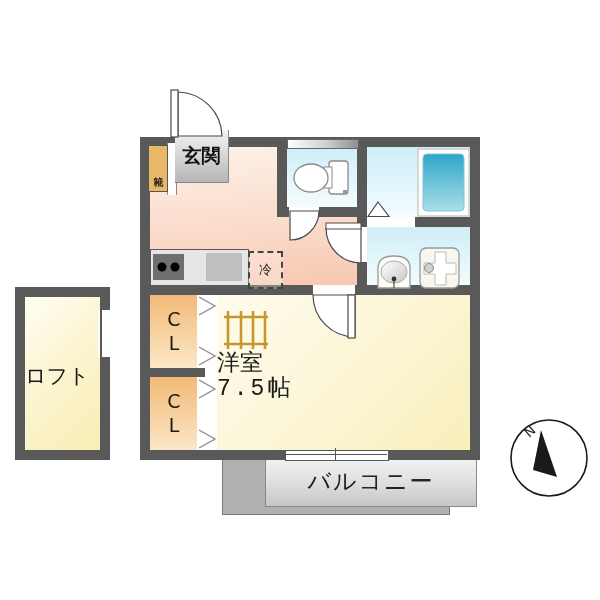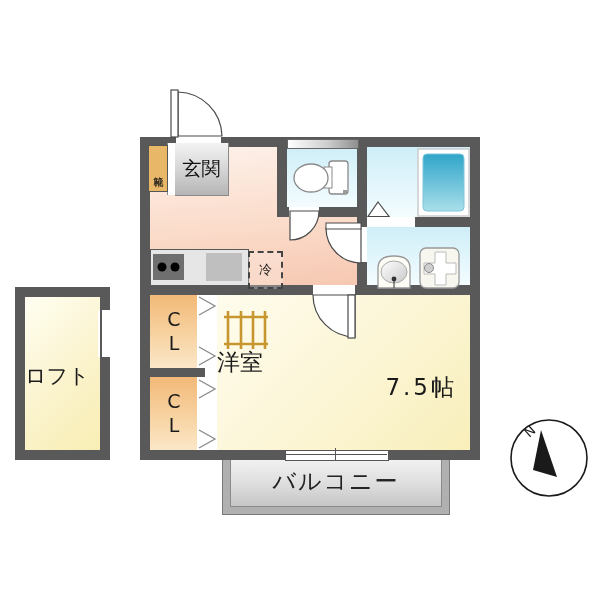--- a/index.html
+++ b/index.html
@@ -23,21 +23,21 @@
   .genkan-tile{background:linear-gradient(180deg,#f3f3f3 0%,#d9d9d9 45%,#b5b5b5 100%);
                border-right:1px solid #8a8a8a;border-bottom:1px solid #8a8a8a;}
   .genkan-strip{background:#ffffff;border-left:1px solid #8a8a8a;border-right:1px solid #8a8a8a;}
   .shoebox{background:#e9b768;border:1px solid #555;}
   .counter{background:#e6e6e6;border:1px solid #595959;}
   .stove{background:#6f6f6f;}
   .sink{background:#bfbfbf;}
   .fridge{border:2px dashed #444;background:rgba(255,255,255,0.25);}
   .window-strip{background:linear-gradient(90deg,#ffffff 0%,#cfcfcf 55%,#8f8f8f 100%);border:1px solid #666;}
   .balcony-frame{background:#b0b0b0;border:1px solid #7a7a7a;}
-  .balcony-inner{background:linear-gradient(180deg,#f4f4f4 0%,#dedede 55%,#c6c6c6 100%);border:1px solid #8a8a8a;}
+  .balcony-inner{background:linear-gradient(180deg,#f4f4f4 0%,#dedede 55%,#c6c6c6 100%);border:1px solid #8a8a8a;margin-left:35px;}
   .balc-window{background:#fff;border:1px solid #555;}
   svg{position:absolute;left:0;top:0;}
 </style>
 </head>
 <body>
 
 <div id="stage">
 
   <div class="abs balcony-frame" style="left:222px;top:455px;width:226px;height:58px;"></div>
   <div class="abs balcony-inner center" style="left:230px;top:455px;width:210px;height:50px;">
@@ -76,21 +76,21 @@
   <div class="abs wall" style="left:140px;top:285px;width:340px;height:10px;"></div>
   <div class="abs opening" style="left:313px;top:285px;width:42px;height:10px;"></div>
 
   <div class="abs opening" style="left:176px;top:137px;width:45px;height:10px;"></div>
   <div class="abs window-strip" style="left:287px;top:139px;width:70px;height:8px;"></div>
   <div class="abs balc-window" style="left:285px;top:450px;width:102px;height:9px;"></div>
   <div class="abs" style="left:285px;top:454px;width:102px;height:1px;background:#555;"></div>
   <div class="abs" style="left:335px;top:448px;width:1px;height:12px;background:#555;"></div>
 
   <div class="abs genkan-strip" style="left:167px;top:143px;width:8px;height:52px;"></div>
-  <div class="abs genkan-tile center" style="left:175px;top:143px;width:53px;height:52px;">
+  <div class="abs genkan-tile center" style="left:175px;top:130px;width:53px;height:52px;font-weight:bold;">
     <span class="lbl" style="position:static;font-size:19px;color:#111;">玄関</span>
   </div>
   <div class="abs shoebox center" style="left:148px;top:145px;width:18px;height:45px;">
     <span class="lbl vtext" style="position:static;font-size:10px;letter-spacing:0;">靴箱</span>
   </div>
 
   <div class="abs counter" style="left:150px;top:249px;width:97px;height:35px;"></div>
   <div class="abs stove" style="left:153px;top:254px;width:31px;height:26px;"></div>
   <div class="abs sink" style="left:206px;top:253px;width:36px;height:28px;"></div>
   <div class="abs fridge center" style="left:248px;top:251px;width:31px;height:34px;">
@@ -156,18 +156,18 @@
       <path d="M199,347 L215,356 L199,365"></path>
       <path d="M199,380 L215,389 L199,398"></path>
       <path d="M199,430 L215,439 L199,448"></path>
     </g>
 
     <circle cx="549" cy="458" r="38" fill="#ffffff" stroke="#1a1a1a" stroke-width="1.6"></circle>
     <polygon points="541,430 557,477 533,470" fill="#1a1a1a"></polygon>
   </svg>
 
   <div class="lbl" style="left:217px;top:347px;width:240px;text-align:left;font-size:23px;">洋室</div>
-  <div class="lbl" style="left:217px;top:372px;width:240px;text-align:right;font-size:23px;letter-spacing:3px;">7.5帖</div>
+  <div class="lbl" style="left:217px;top:372px;width:240px;text-align:left;font-size:23px;letter-spacing:3px;font-family:Liberation Mono, monospace;">7.5帖</div>
   <div class="lbl vtext" style="left:163px;top:308px;font-size:19px;letter-spacing:2px;">CL</div>
   <div class="lbl vtext" style="left:163px;top:390px;font-size:19px;letter-spacing:2px;">CL</div>
   <div class="lbl" style="left:525px;top:424px;font-size:13px;transform:rotate(-42deg);">N</div>
 
 </div>
 
 </body></html>

